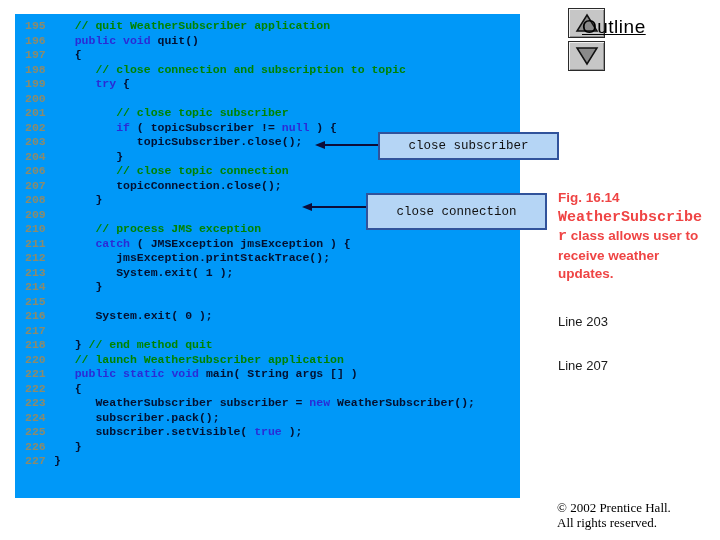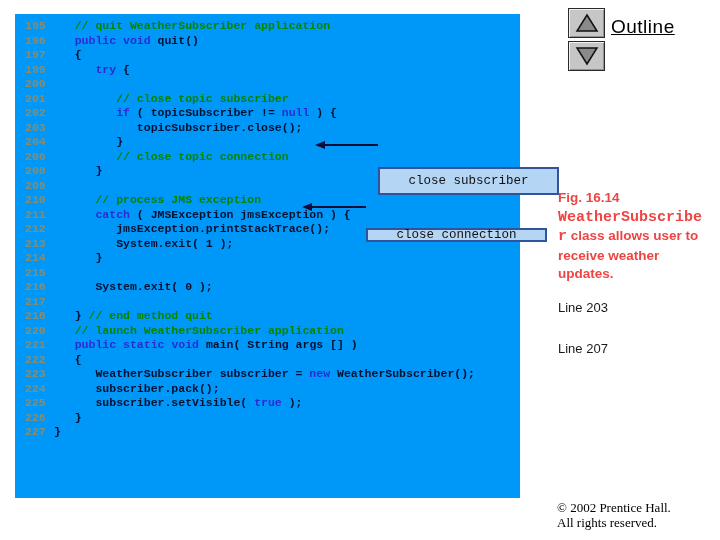--- a/index.html
+++ b/index.html
@@ -24,72 +24,74 @@
   
   .nav-buttons{position:absolute;left:568px;top:8px;width:37px;}
   .nav-btn{
     width:37px;height:30px;background:#c6c6c6;border:1px solid #2a2a2a;
     box-sizing:border-box;display:flex;align-items:center;justify-content:center;
     margin-bottom:3px;padding:0;cursor:pointer;
     box-shadow:inset 1px 1px 0 #f0f0f0, inset -1px -1px 0 #8f8f8f;
   }
   
   .outline-title{
-    position:absolute;left:611px;top:16px;font-size:19px;color:#000;
+    position:absolute;left:582px;top:16px;font-size:19px;color:#000;
     text-decoration:underline;letter-spacing:0.5px;
   }
   
   .callout{
     position:absolute;background:var(--callout-fill,#b5d5f5);
     border:2px solid var(--callout-border,#31539b);box-sizing:border-box;
     font-family:"Liberation Mono","DejaVu Sans Mono",monospace;font-size:12.5px;color:#111;
-    display:flex;align-items:center;justify-content:center;white-space:nowrap;margin-top:35px;
+    display:flex;align-items:center;justify-content:center;white-space:nowrap;
   }
   .callout-1{left:378px;top:132px;width:181px;height:28px;}
-  .callout-2{left:366px;top:193px;width:181px;height:14px;text-align:right;}
+  .callout-2{left:366px;top:193px;width:181px;height:37px;text-align:right;}
   .arrow-line{position:absolute;height:2px;background:var(--arrow-color,#0d0d38);}
   .arrow-head{
     position:absolute;width:0;height:0;
     border-top:4.5px solid transparent;border-bottom:4.5px solid transparent;
     border-right:10px solid var(--arrow-color,#0d0d38);
   }
   .arrow-line-1{left:324px;top:144px;width:54px;}
   .arrow-head-1{left:315px;top:141px;}
   .arrow-line-2{left:311px;top:206px;width:55px;}
   .arrow-head-2{left:302px;top:203px;}
   
   .fig-caption{
     position:absolute;left:558px;top:189px;width:152px;
     font-weight:bold;font-size:13.5px;line-height:18.5px;color:#ef4444;
     overflow-wrap:break-word;
   }
   .fig-caption .mono{font-family:"Liberation Mono","DejaVu Sans Mono",monospace;font-size:15px;}
   .line-ref{position:absolute;left:558px;font-size:13px;color:#1a1a1a;}
-  .line-ref-1{top:300px;}
-  .line-ref-2{top:341px;}
+  .line-ref-1{top:314px;}
+  .line-ref-2{top:358px;}
   .copyright{
     position:absolute;left:557px;top:500px;
     font-family:Liberation Serif, serif;font-size:13px;line-height:15px;color:#000;
   }
 </style>
 </head>
 <body>
 
 <div class="code-panel">
   <div>
       <div class="code-line"><span class="line-num">195</span>   <span class="tok-c">// quit WeatherSubscriber application</span></div>
       <div class="code-line"><span class="line-num">196</span>   <span class="tok-k">public</span><span class="tok-p"> </span><span class="tok-k">void</span><span class="tok-p"> quit()</span></div>
       <div class="code-line"><span class="line-num">197</span>   <span class="tok-p">{</span></div>
+      <div class="code-line"><span class="line-num">198</span>      <span class="tok-c">// close connection and subscription to topic</span></div>
       <div class="code-line"><span class="line-num">199</span>      <span class="tok-k">try</span><span class="tok-p"> {</span></div>
       <div class="code-line"><span class="line-num">200</span></div>
       <div class="code-line"><span class="line-num">201</span>         <span class="tok-c">// close topic subscriber</span></div>
       <div class="code-line"><span class="line-num">202</span>         <span class="tok-k">if</span><span class="tok-p"> ( topicSubscriber != </span><span class="tok-k">null</span><span class="tok-p"> ) {</span></div>
       <div class="code-line"><span class="line-num">203</span>            <span class="tok-p">topicSubscriber.close();</span></div>
       <div class="code-line"><span class="line-num">204</span>         <span class="tok-p">}</span></div>
       <div class="code-line"><span class="line-num">206</span>         <span class="tok-c">// close topic connection</span></div>
+      <div class="code-line"><span class="line-num">207</span>         <span class="tok-p">topicConnection.close();</span></div>
       <div class="code-line"><span class="line-num">208</span>      <span class="tok-p">}</span></div>
       <div class="code-line"><span class="line-num">209</span></div>
       <div class="code-line"><span class="line-num">210</span>      <span class="tok-c">// process JMS exception</span></div>
       <div class="code-line"><span class="line-num">211</span>      <span class="tok-k">catch</span><span class="tok-p"> ( JMSException jmsException ) {</span></div>
       <div class="code-line"><span class="line-num">212</span>         <span class="tok-p">jmsException.printStackTrace();</span></div>
       <div class="code-line"><span class="line-num">213</span>         <span class="tok-p">System.exit( 1 );</span></div>
       <div class="code-line"><span class="line-num">214</span>      <span class="tok-p">}</span></div>
       <div class="code-line"><span class="line-num">215</span></div>
       <div class="code-line"><span class="line-num">216</span>      <span class="tok-p">System.exit( 0 );</span></div>
       <div class="code-line"><span class="line-num">217</span></div>

